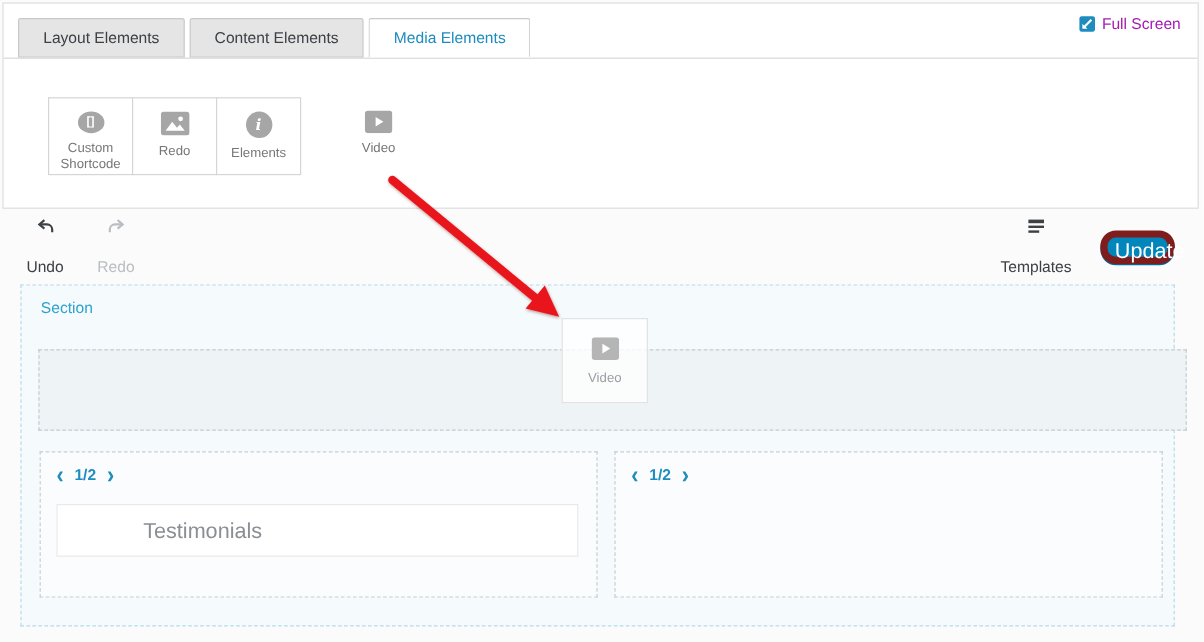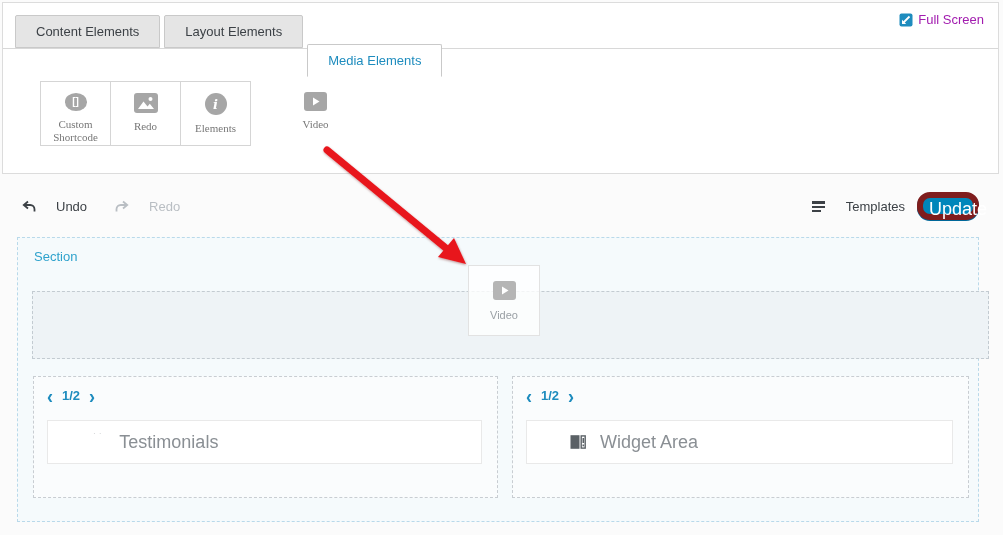--- a/index.html
+++ b/index.html
@@ -9,41 +9,41 @@
     -webkit-font-smoothing:antialiased;
   }
   
   .panel{position:absolute;left:2px;top:2px;width:997px;height:172px;
     background:#fff;border:1px solid #dcdcdc;box-sizing:border-box;}
   .tabbar{position:absolute;left:0;right:0;top:12px;height:33px;
     border-bottom:1px solid #d8d8d8;padding-left:12px;display:flex;gap:4px;}
   .tab{height:33px;box-sizing:border-box;padding:8px 20px 0;
     background:#e5e5e5;border:1px solid #c9c9c9;border-radius:2px 2px 0 0;
     font-size:13px;color:#3c4146;cursor:pointer;white-space:nowrap;}
-  .tab.active{background:#fff;border-bottom-color:#fff;color:#1e8cbe;z-index:2;margin-top:29px;}
+  .tab.active{background:#fff;border-bottom-color:#fff;color:#1e8cbe;z-index:2;}
   .fullscreen{position:absolute;top:9px;right:14px;display:flex;align-items:center;gap:5px;
     color:#a21caf;font-size:13px;cursor:pointer;z-index:3;}
   .elbtns{position:absolute;left:37px;top:78px;display:flex;}
   .el-btn{width:71px;height:65px;margin-left:-1px;background:#fff;
     border:1px solid #d5d5d5;box-sizing:border-box;cursor:pointer;
     display:flex;flex-direction:column;align-items:center;padding-top:11px;}
   .el-btn:first-child{margin-left:0;}
   .el-btn.dragging{border:none;background:transparent;margin-left:29px;}
-  .el-btn .lbl{font-size:11px;color:#777;text-align:center;line-height:1.25;margin-top:7px;font-family:Liberation Serif, serif;}
+  .el-btn .lbl{font-size:11px;color:#777;text-align:center;line-height:1.25;margin-top:7px;}
   .circle-icon{width:22px;height:22px;border-radius:50%;background:#a6a6a6;color:#fff;
     display:flex;align-items:center;justify-content:center;font-size:10px;font-weight:bold;}
   .circle-icon.italic{font-family:"DejaVu Serif",serif;font-style:italic;font-size:13px;}
   
   .workarea{position:absolute;left:0;top:175px;right:0;bottom:0;background:#fbfbfb;}
   .toolbar{position:absolute;left:22px;right:24px;top:16px;height:30px;
     display:flex;align-items:center;}
-  .tool{display:flex;align-items:center;gap:20px;font-size:13px;color:#3c4146;cursor:pointer;}
+  .tool{display:flex;align-items:center;gap:20px;font-size:13px;color:#3c4146;cursor:pointer;flex-direction:column;}
   .tool.disabled{color:#b9bec3;cursor:default;}
   .tool.redo{margin-left:28px;align-items:center;}
-  .tool.templates{margin-left:auto;margin-right:12px;}
+  .tool.templates{margin-left:auto;margin-right:24px;}
   .update-btn{width:62px;height:28px;background:#0086ba;border:6px solid #7f1d1d;
     border-radius:13px;color:#fff;font-size:18px;font-family:inherit;cursor:pointer;
     box-shadow:0 1px 0 #006799;}
   
   .section{position:absolute;left:17px;top:62px;width:962px;height:285px;
     background:#f5fafc;border:1px dashed #b9d9ea;box-sizing:border-box;}
   .section-label{position:absolute;left:16px;top:11px;font-size:13px;color:#2ea2cc;text-align:center;}
   .dropzone{position:absolute;left:14px;top:53px;width:957px;height:68px;
     border:1px dashed #c3cbd1;background:#eef3f6;box-sizing:border-box;}
   .ghost{position:absolute;left:450px;top:27px;width:72px;height:71px;z-index:2;
@@ -66,22 +66,22 @@
   .arrow-overlay{position:absolute;left:0;top:0;pointer-events:none;z-index:50;}
   svg{display:block;}
 </style>
 </head>
 <body>
 
 <div class="screen">
 
   <div class="panel">
     <div class="tabbar">
+      <div class="tab">Layout Elements</div>
       <div class="tab">Content Elements</div>
-      <div class="tab">Layout Elements</div>
       <div class="tab active">Media Elements</div>
     </div>
 
     <div class="fullscreen">
       <span>
         <svg width="14" height="14" viewBox="0 0 14 14">
           <rect x="0.5" y="0.5" width="13" height="13" rx="2" fill="#1e8cbe"></rect>
           <path d="M10.5 3.5 L4.5 9.5" stroke="#fff" stroke-width="1.8"></path>
           <path d="M3 6.8 L3 11 L7.2 11 Z" fill="#fff"></path>
         </svg>
@@ -179,31 +179,20 @@
           <span class="quote-icon">”</span>
           <span class="lbl">Testimonials</span>
         </div>
       </div>
 
       <div class="column right">
         <div class="col-head">
           <span class="chev">‹</span>
           <span>1/2</span>
           <span class="chev">›</span>
-        </div>
-        <div class="col-el">
-          <span>
-            <svg width="16" height="16" viewBox="0 0 16 16">
-              <rect x="0.5" y="1.2" width="9" height="13.6" fill="#5b6166"></rect>
-              <rect x="11.2" y="1.9" width="4" height="12.2" fill="none" stroke="#5b6166" stroke-width="1.4"></rect>
-              <rect x="12.5" y="4" width="1.6" height="5" fill="#5b6166"></rect>
-              <rect x="12.5" y="10.5" width="1.6" height="1.8" fill="#5b6166"></rect>
-            </svg>
-          </span>
-          <span class="lbl">Widget Area</span>
         </div>
       </div>
     </div>
   </div>
 
   <svg class="arrow-overlay" width="1003" height="535" viewBox="0 0 1003 535">
     <defs>
       <filter id="ash" x="-30%" y="-30%" width="160%" height="160%">
         <feDropShadow dx="0.5" dy="1.2" stdDeviation="1.3" flood-color="rgba(100,0,0,0.4)"></feDropShadow>
       </filter>

